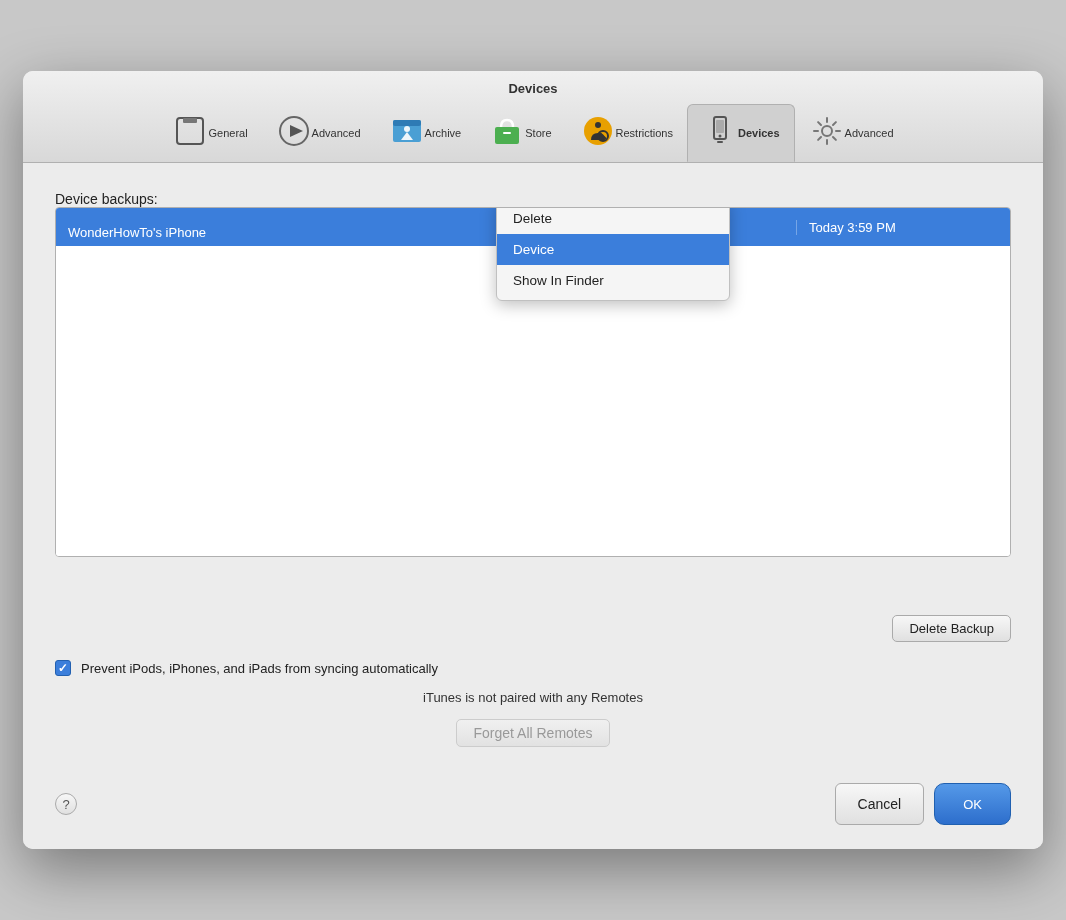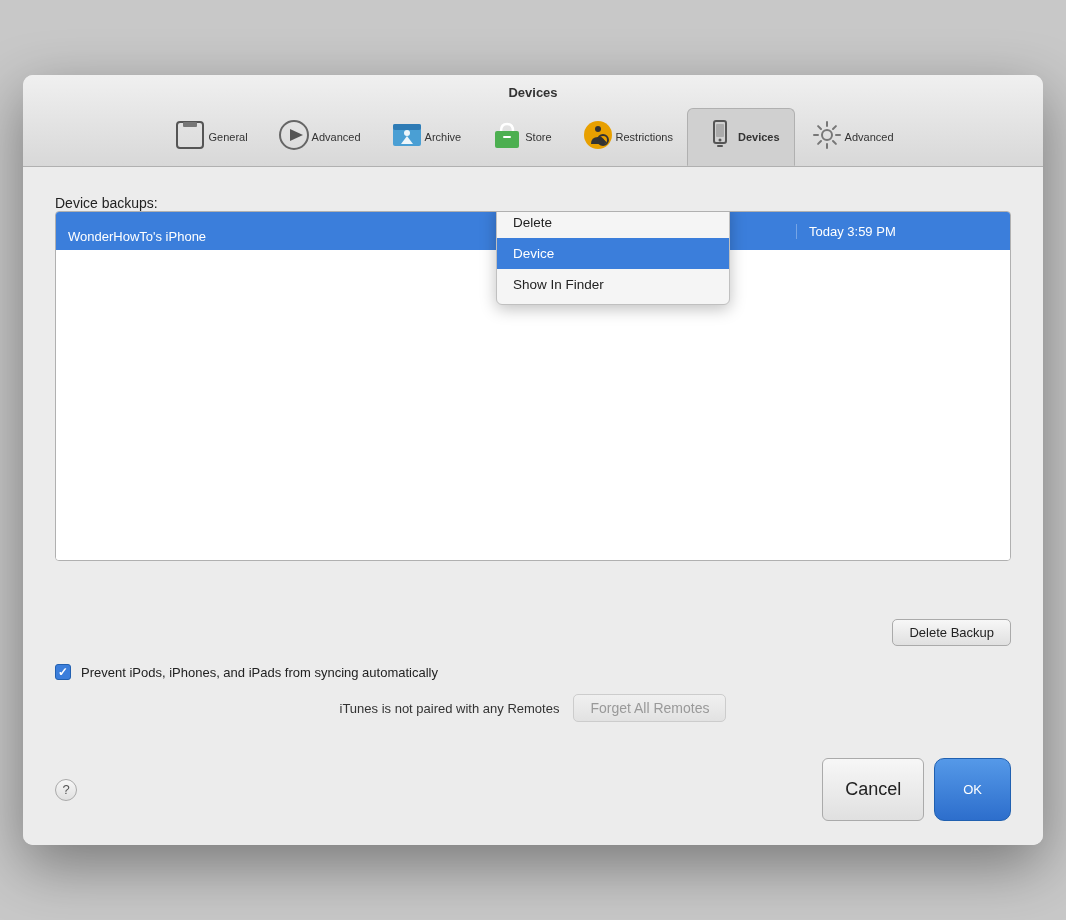--- a/index.html
+++ b/index.html
@@ -213,20 +213,21 @@
       color: #222;
     }
 
     
     .remotes-row {
       display: flex;
       align-items: center;
       justify-content: center;
       gap: 14px;
       margin-bottom: 28px;
+      flex-direction: column;
     }
 
     .remotes-label {
       font-size: 13px;
       color: #333;
     }
 
     .btn-disabled {
       padding: 5px 16px;
       font-size: 14px;
@@ -258,22 +259,22 @@
       color: #555;
       cursor: pointer;
     }
 
     .footer-buttons {
       display: flex;
       gap: 10px;
     }
 
     .btn-cancel {
-      padding: 20px 22px;
-      font-size: 18px;
+      padding: 12px 22px;
+      font-size: 14px;
       border-radius: 6px;
       border: 1px solid #aaa;
       background: linear-gradient(to bottom, #f7f7f7, #e0e0e0);
       color: #222;
       cursor: pointer;
     }
 
     .btn-ok {
       padding: 7px 28px;
       font-size: 13px;

